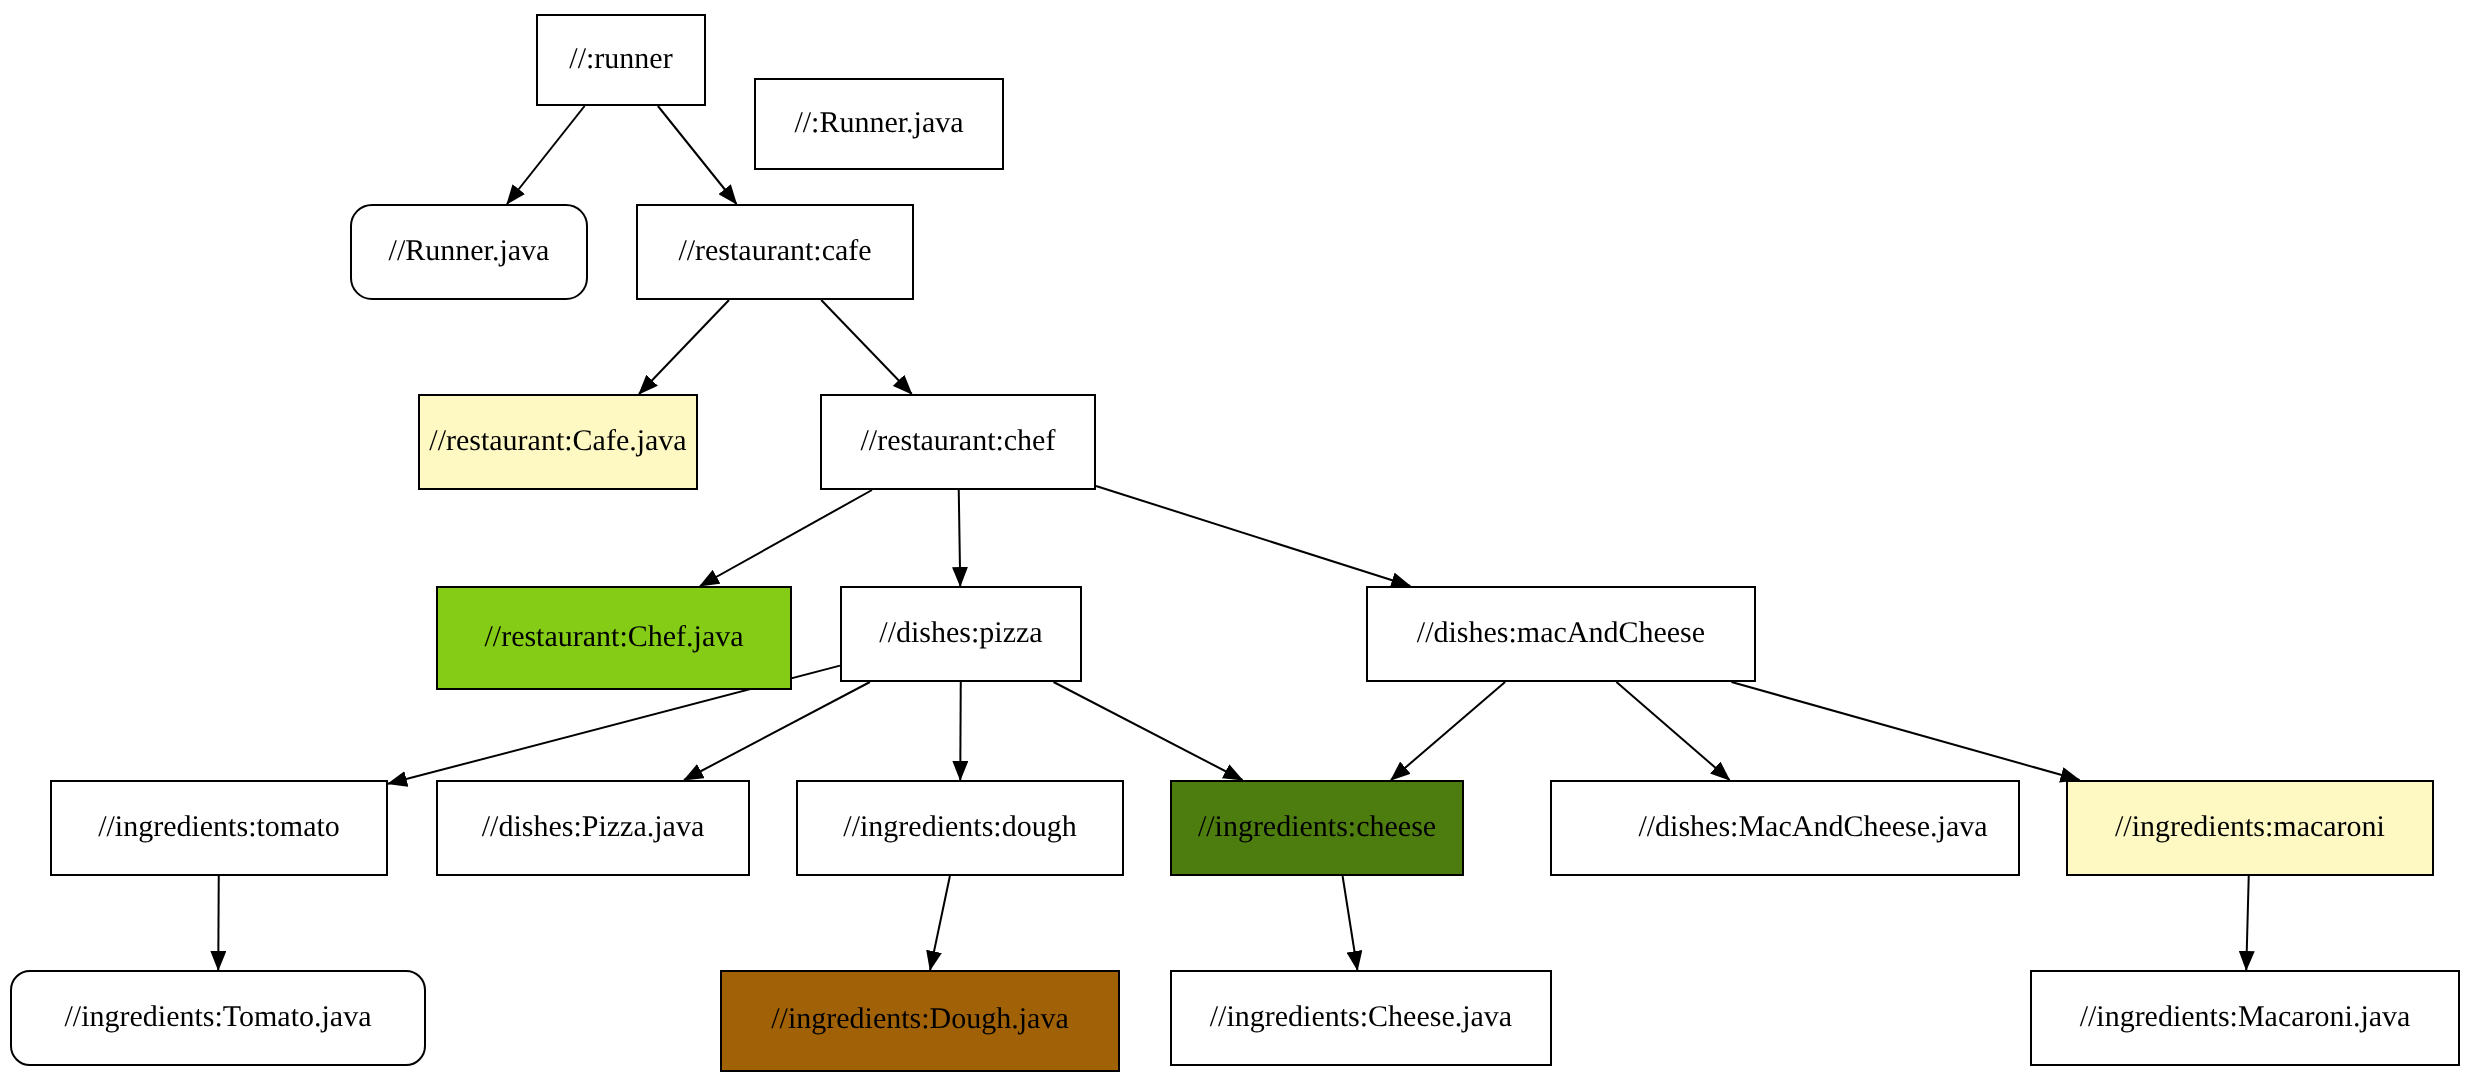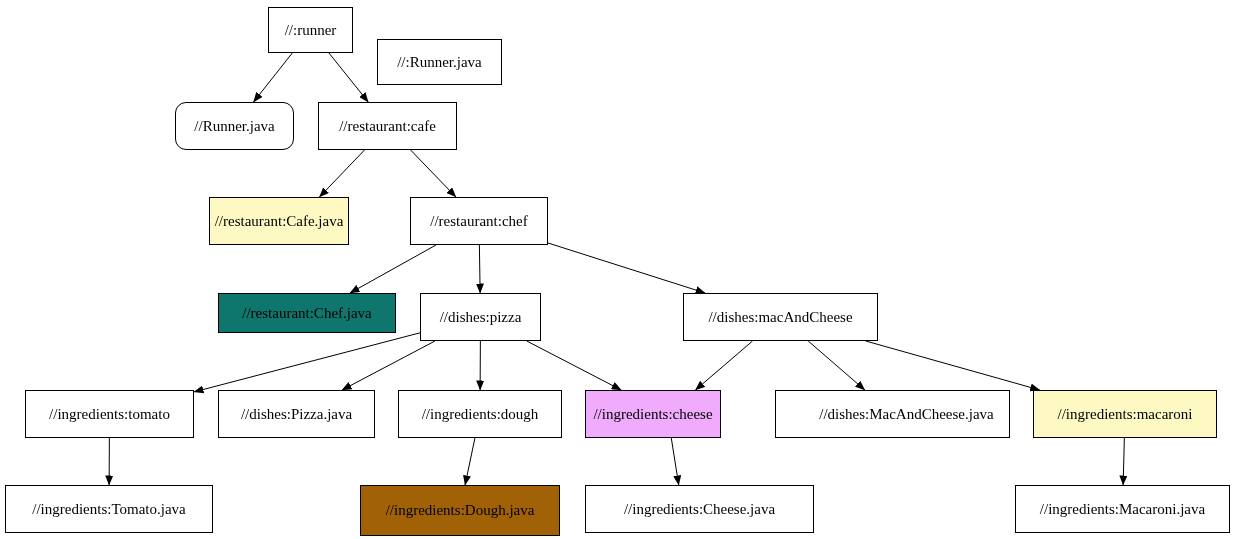--- a/index.html
+++ b/index.html
@@ -78,53 +78,53 @@
       </div>
       <div class="node" style="left: 318px; top: 102px; width: 139px; height: 48px; background: rgb(255, 255, 255); border-color: rgb(0, 0, 0);">
         <span>//restaurant:cafe</span>
       </div>
       <div class="node" style="left: 209px; top: 197px; width: 140px; height: 48px; background: #fef9c3; border-color: rgb(0, 0, 0);">
         <span>//restaurant:Cafe.java</span>
       </div>
       <div class="node" style="left: 410px; top: 197px; width: 138px; height: 48px; background: rgb(255, 255, 255); border-color: rgb(0, 0, 0);">
         <span>//restaurant:chef</span>
       </div>
-      <div class="node" style="left: 218px; top: 293px; width: 178px; height: 40px; background: #0f766e; border-color: rgb(0, 0, 0);">
+      <div class="node" style="left: 218px; top: 293px; width: 178px; height: 52px; background: #84cc16; border-color: rgb(0, 0, 0);">
         <span>//restaurant:Chef.java</span>
       </div>
       <div class="node" style="left: 420px; top: 293px; width: 121px; height: 48px; background: rgb(255, 255, 255); border-color: rgb(0, 0, 0);">
         <span>//dishes:pizza</span>
       </div>
       <div class="node" style="left: 683px; top: 293px; width: 195px; height: 48px; background: rgb(255, 255, 255); border-color: rgb(0, 0, 0);">
         <span>//dishes:macAndCheese</span>
       </div>
       <div class="node" style="left: 25px; top: 390px; width: 169px; height: 48px; background: rgb(255, 255, 255); border-color: rgb(0, 0, 0);">
         <span>//ingredients:tomato</span>
       </div>
       <div class="node" style="left: 218px; top: 390px; width: 157px; height: 48px; background: rgb(255, 255, 255); border-color: rgb(0, 0, 0);">
         <span>//dishes:Pizza.java</span>
       </div>
       <div class="node" style="left: 398px; top: 390px; width: 164px; height: 48px; background: rgb(255, 255, 255); border-color: rgb(0, 0, 0);">
         <span>//ingredients:dough</span>
       </div>
-      <div class="node" style="left: 585px; top: 390px; width: 136px; height: 48px; background: #f0abfc; border-color: rgb(0, 0, 0);">
+      <div class="node" style="left: 585px; top: 390px; width: 147px; height: 48px; background: #4d7c0f; border-color: rgb(0, 0, 0);">
         <span>//ingredients:cheese</span>
       </div>
       <div class="node" style="left: 775px; top: 390px; width: 235px; height: 48px; background: rgb(255, 255, 255); border-color: rgb(0, 0, 0); padding-left: 28px;">
         <span>//dishes:MacAndCheese.java</span>
       </div>
       <div class="node" style="left: 1033px; top: 390px; width: 184px; height: 48px; background: #fef9c3; border-color: rgb(0, 0, 0);">
         <span>//ingredients:macaroni</span>
       </div>
-      <div class="node" style="left: 5px; top: 485px; width: 208px; height: 48px; background: rgb(255, 255, 255); border-color: rgb(0, 0, 0);">
+      <div class="node" style="left: 5px; top: 485px; width: 208px; height: 48px; background: rgb(255, 255, 255); border-color: rgb(0, 0, 0); border-radius: 10px;">
         <span>//ingredients:Tomato.java</span>
       </div>
       <div class="node" style="left: 360px; top: 485px; width: 200px; height: 51px; background: #a16207; border-color: rgb(0, 0, 0);">
         <span>//ingredients:Dough.java</span>
       </div>
-      <div class="node" style="left: 585px; top: 485px; width: 229px; height: 48px; background: rgb(255, 255, 255); border-color: rgb(0, 0, 0);">
+      <div class="node" style="left: 585px; top: 485px; width: 191px; height: 48px; background: rgb(255, 255, 255); border-color: rgb(0, 0, 0);">
         <span>//ingredients:Cheese.java</span>
       </div>
       <div class="node" style="left: 1015px; top: 485px; width: 215px; height: 48px; background: rgb(255, 255, 255); border-color: rgb(0, 0, 0);">
         <span>//ingredients:Macaroni.java</span>
       </div>
     </div>
 </div>
 
 </body></html>

